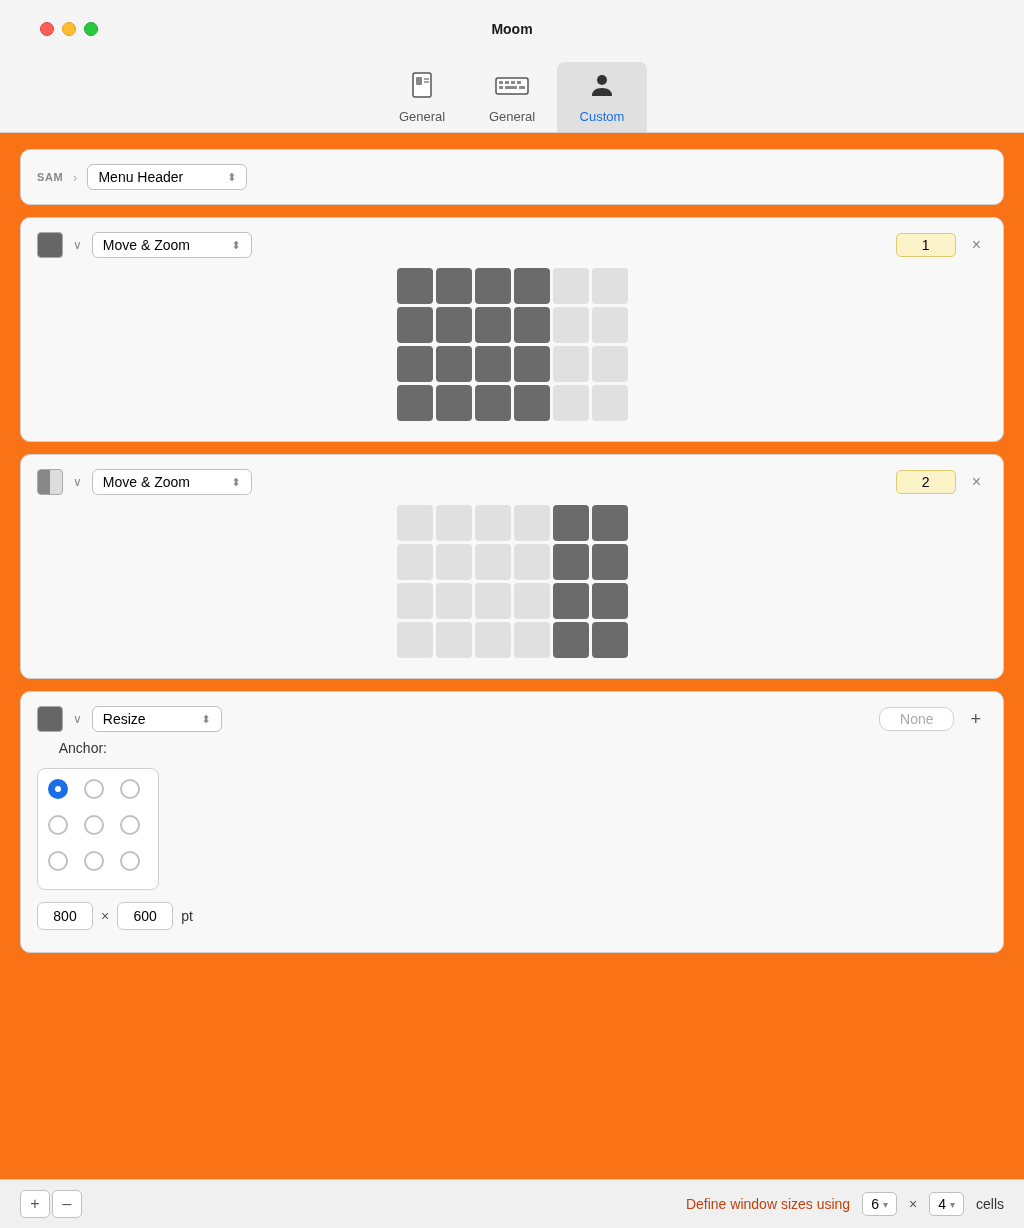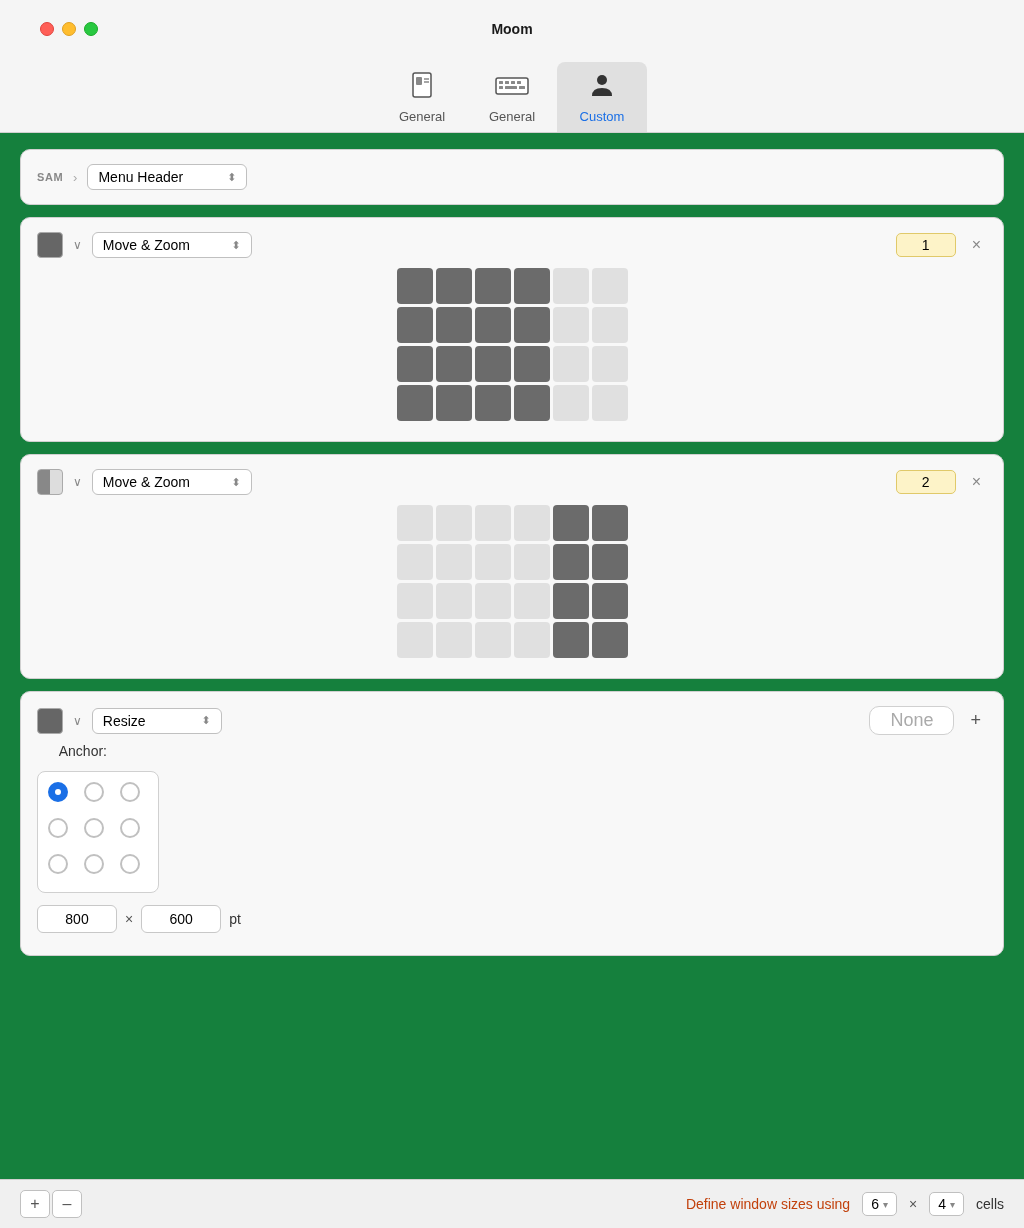--- a/index.html
+++ b/index.html
@@ -93,21 +93,21 @@
       font-weight: 500;
     }
 
     
     .main-content {
       padding: 16px 20px;
       display: flex;
       flex-direction: column;
       gap: 12px;
       flex: 1;
-      background: #15803d;
+      background: #f97316;
     }
 
     
     .panel {
       background: #f8f8f8;
       border: 1px solid #d0d0d0;
       border-radius: 10px;
       padding: 14px 16px;
     }
 
@@ -261,42 +261,42 @@
       align-items: center;
       gap: 8px;
     }
 
     .size-input {
       background: white;
       border: 1.5px solid #c8c8c8;
       border-radius: 6px;
       padding: 5px 10px;
       font-size: 14px;
-      width: 80px;
+      width: 56px;
       text-align: center;
     }
 
     .times-symbol {
       font-size: 14px;
       color: #555;
     }
 
     .pt-label {
       font-size: 14px;
       color: #333;
     }
 
     
     .none-badge {
       margin-left: auto;
       background: white;
       border: 1px solid #d0d0d0;
       border-radius: 10px;
       padding: 3px 20px;
-      font-size: 18px;
+      font-size: 14px;
       color: #aaa;
     }
 
     .plus-btn {
       font-size: 18px;
       color: #555;
       cursor: pointer;
       padding: 2px 6px;
     }
 

